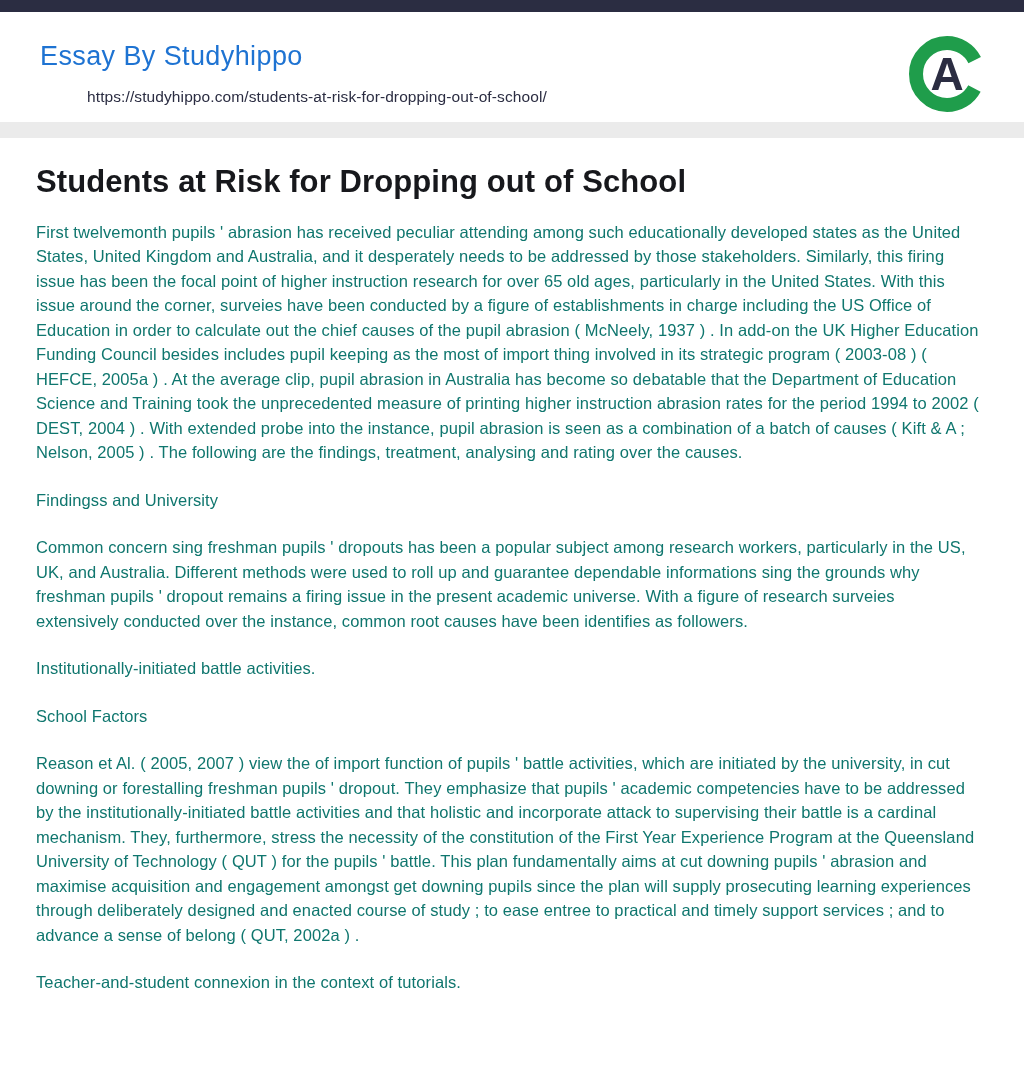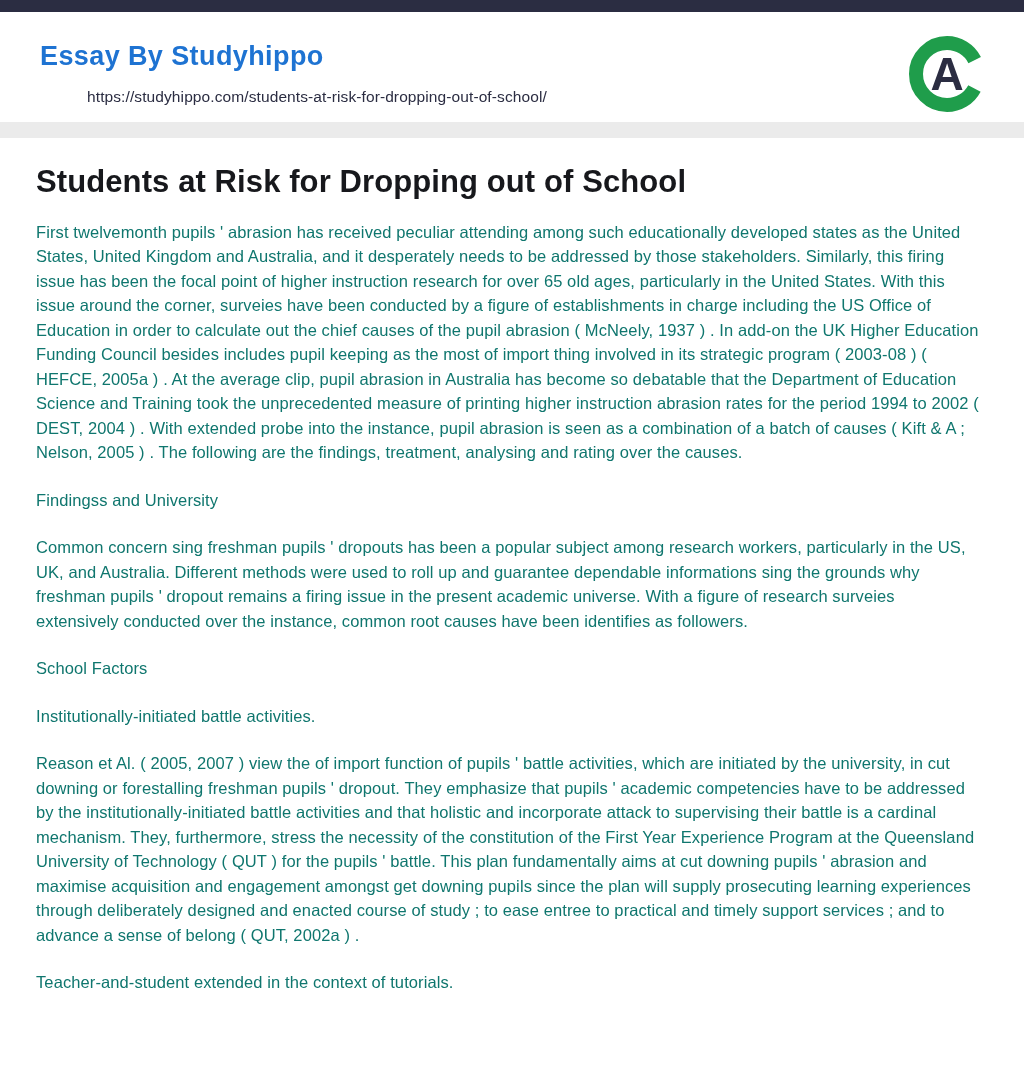--- a/index.html
+++ b/index.html
@@ -15,21 +15,21 @@
     height: 12px;
     background: #2b2d42;
   }
   .header {
     position: relative;
     padding: 30px 40px 16px 40px;
   }
   .brand {
     color: #1e73d2;
     font-size: 27px;
-    font-weight: 700;
+    font-weight: 400;
     letter-spacing: 0.4px;
     line-height: 1.1;
   }
   .url {
     margin-top: 16px;
     color: #2b2d42;
     font-size: 15.5px;
     font-weight: 500;
     letter-spacing: 0.1px;
     text-decoration: none;
@@ -83,18 +83,18 @@
 </div>
 
 <div class="divider-band"></div>
 
 <div class="content">
   <h1 class="article-title">Students at Risk for Dropping out of School</h1>
   <div>
       <p class="para">First twelvemonth pupils ' abrasion has received peculiar attending among such educationally developed states as the United States, United Kingdom and Australia, and it desperately needs to be addressed by those stakeholders. Similarly, this firing issue has been the focal point of higher instruction research for over 65 old ages, particularly in the United States. With this issue around the corner, surveies have been conducted by a figure of establishments in charge including the US Office of Education in order to calculate out the chief causes of the pupil abrasion ( McNeely, 1937 ) . In add-on the UK Higher Education Funding Council besides includes pupil keeping as the most of import thing involved in its strategic program ( 2003-08 ) ( HEFCE, 2005a ) . At the average clip, pupil abrasion in Australia has become so debatable that the Department of Education Science and Training took the unprecedented measure of printing higher instruction abrasion rates for the period 1994 to 2002 ( DEST, 2004 ) . With extended probe into the instance, pupil abrasion is seen as a combination of a batch of causes ( Kift &amp; A ; Nelson, 2005 ) . The following are the findings, treatment, analysing and rating over the causes.</p>
       <p class="para">Findingss and University</p>
       <p class="para">Common concern sing freshman pupils ' dropouts has been a popular subject among research workers, particularly in the US, UK, and Australia. Different methods were used to roll up and guarantee dependable informations sing the grounds why freshman pupils ' dropout remains a firing issue in the present academic universe. With a figure of research surveies extensively conducted over the instance, common root causes have been identifies as followers.</p>
+      <p class="para">Institutionally-initiated battle activities.</p>
       <p class="para">School Factors</p>
-      <p class="para">Institutionally-initiated battle activities.</p>
       <p class="para">Reason et Al. ( 2005, 2007 ) view the of import function of pupils ' battle activities, which are initiated by the university, in cut downing or forestalling freshman pupils ' dropout. They emphasize that pupils ' academic competencies have to be addressed by the institutionally-initiated battle activities and that holistic and incorporate attack to supervising their battle is a cardinal mechanism. They, furthermore, stress the necessity of the constitution of the First Year Experience Program at the Queensland University of Technology ( QUT ) for the pupils ' battle. This plan fundamentally aims at cut downing pupils ' abrasion and maximise acquisition and engagement amongst get downing pupils since the plan will supply prosecuting learning experiences through deliberately designed and enacted course of study ; to ease entree to practical and timely support services ; and to advance a sense of belong ( QUT, 2002a ) .</p>
-      <p class="para">Teacher-and-student extended in the context of tutorials.</p>
+      <p class="para">Teacher-and-student connexion in the context of tutorials.</p>
     </div>
 </div>
 
 </body></html>

